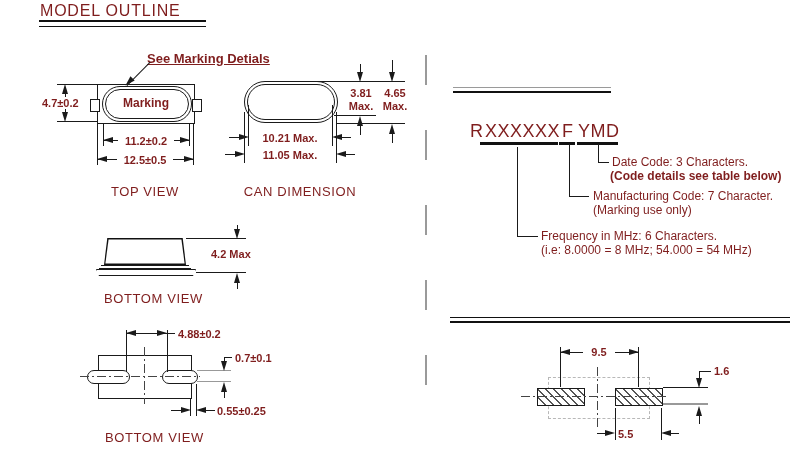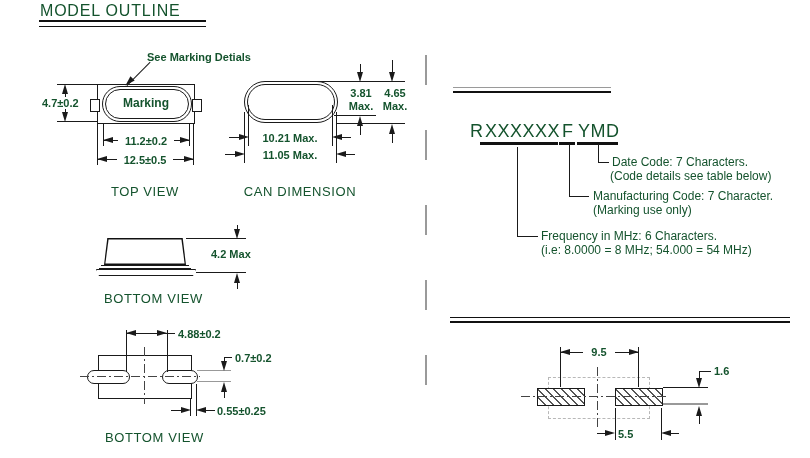--- a/index.html
+++ b/index.html
@@ -1,18 +1,18 @@
 <!DOCTYPE html>
 <html><head>
 <meta charset="utf-8">
 <style>
   :root{ --ln:#1a1a1a; --gy:#999; }
   html,body{margin:0;padding:0;background:#fff;}
   #canvas{position:relative;width:810px;height:458px;background:#fff;overflow:hidden;
-          font-family:"Liberation Sans", sans-serif;color:#14532d;}
+          font-family:"Liberation Sans", sans-serif;color:#7f1d1d;}
   .abs{position:absolute;}
   .hl{position:absolute;background:var(--ln);height:1.3px;}
   .vl{position:absolute;background:var(--ln);width:1.3px;}
   .hl.gy,.vl.gy{background:var(--gy);}
   .tu,.td,.tl,.tr{position:absolute;width:0;height:0;}
   .tu{border-left:3.5px solid transparent;border-right:3.5px solid transparent;border-bottom:10px solid var(--ln);}
   .td{border-left:3.5px solid transparent;border-right:3.5px solid transparent;border-top:10px solid var(--ln);}
   .tl{border-top:3.5px solid transparent;border-bottom:3.5px solid transparent;border-right:10px solid var(--ln);}
   .tr{border-top:3.5px solid transparent;border-bottom:3.5px solid transparent;border-left:10px solid var(--ln);}
   .dimtx{position:absolute;font-size:11px;white-space:nowrap;background:#fff;line-height:12px;font-weight:bold;}
@@ -41,21 +41,21 @@
   <div class="rule-a" style="left:39px;top:20px;width:167px;"></div>
 
   <div>
     <div class="box" style="left:97px;top:84px;width:96px;height:38px;"></div>
     <div class="box" style="left:90px;top:99px;width:8px;height:11px;border-width:1.3px;"></div>
     <div class="box" style="left:192px;top:99px;width:8px;height:11px;border-width:1.3px;"></div>
     <div class="stad" style="left:102px;top:86px;width:88px;height:34px;"></div>
     <div class="stad" style="left:105px;top:89px;width:82px;height:28px;border-width:1px;"></div>
     <div class="abs" style="left:102px;top:96px;width:88px;text-align:center;font-size:12px;font-weight:bold;">Marking</div>
 
-    <div class="abs" style="left:147px;top:51px;font-size:11px;font-weight:bold;white-space:nowrap;">See Marking Detials</div>
+    <div class="abs" style="left:147px;top:51px;font-size:13px;font-weight:bold;white-space:nowrap;text-decoration:underline;">See Marking Detials</div>
     <div class="hl" style="left:127px;top:85px;width:33px;transform:rotate(-45deg);transform-origin:left center;"></div>
     <div class="tl" style="left:124px;top:79px;transform:rotate(-45deg);"></div>
 
     <div class="hl" style="left:57px;top:84px;width:40px;"></div>
     <div class="hl" style="left:57px;top:121px;width:40px;"></div>
     <div class="tu" style="left:62px;top:84px;"></div>
     <div class="vl" style="left:65px;top:93px;height:5px;"></div>
     <div class="vl" style="left:65px;top:108px;height:5px;"></div>
     <div class="td" style="left:62px;top:112px;"></div>
     <div class="dimtx" style="left:42px;top:97px;">4.7±0.2</div>
@@ -152,21 +152,21 @@
     <div class="tr" style="left:157px;top:330px;"></div>
     <div class="dimtx" style="left:178px;top:328px;">4.88±0.2</div>
 
     <div class="hl gy" style="left:197px;top:370px;width:34px;"></div>
     <div class="hl gy" style="left:197px;top:381px;width:34px;"></div>
     <div class="hl" style="left:224px;top:357px;width:8px;"></div>
     <div class="vl" style="left:224px;top:357px;height:5px;"></div>
     <div class="td" style="left:221px;top:361px;"></div>
     <div class="tu" style="left:221px;top:382px;"></div>
     <div class="vl" style="left:224px;top:392px;height:6px;"></div>
-    <div class="dimtx" style="left:235px;top:352px;">0.7±0.2</div>
+    <div class="dimtx" style="left:235px;top:352px;">0.7±0.1</div>
 
     <div class="vl" style="left:190px;top:399px;height:17px;"></div>
     <div class="vl" style="left:196px;top:384px;height:32px;"></div>
     <div class="hl" style="left:171px;top:410px;width:10px;"></div>
     <div class="tr" style="left:181px;top:407px;"></div>
     <div class="hl" style="left:205px;top:410px;width:10px;"></div>
     <div class="tl" style="left:196px;top:407px;"></div>
     <div class="dimtx" style="left:217px;top:405px;">0.55±0.25</div>
 
     <div class="lbl" style="left:105px;top:430px;width:92px;text-align:center;">BOTTOM VIEW</div>
@@ -180,22 +180,22 @@
     <div class="code" style="left:470px;top:121px;">R</div>
     <div class="code" style="left:485px;top:121px;">XXXXXX</div>
     <div class="code" style="left:562px;top:121px;">F</div>
     <div class="code" style="left:578px;top:121px;">YMD</div>
     <div class="ul" style="left:480px;top:142px;width:78px;"></div>
     <div class="ul" style="left:559px;top:142px;width:16px;"></div>
     <div class="ul" style="left:577px;top:142px;width:41px;"></div>
 
     <div class="vl" style="left:598px;top:144px;height:19px;"></div>
     <div class="hl" style="left:598px;top:162px;width:11px;"></div>
-    <div class="note" style="left:612px;top:156px;">Date Code: 7 Characters.</div>
-    <div class="note" style="left:610px;top:170px;">(Code details see table below)</div>
+    <div class="note" style="left:612px;top:156px;">Date Code: 3 Characters.</div>
+    <div class="note" style="left:610px;top:170px;font-weight:bold;">(Code details see table below)</div>
 
     <div class="vl" style="left:569px;top:144px;height:53px;"></div>
     <div class="hl" style="left:569px;top:196px;width:20px;"></div>
     <div class="note" style="left:593px;top:190px;">Manufacturing Code: 7 Character.</div>
     <div class="note" style="left:593px;top:204px;">(Marking use only)</div>
 
     <div class="vl" style="left:517px;top:147px;height:90px;"></div>
     <div class="hl" style="left:517px;top:236px;width:21px;"></div>
     <div class="note" style="left:541px;top:230px;">Frequency in MHz: 6 Characters.</div>
     <div class="note" style="left:541px;top:244px;">(i.e: 8.0000 = 8 MHz; 54.000 = 54 MHz)</div>

